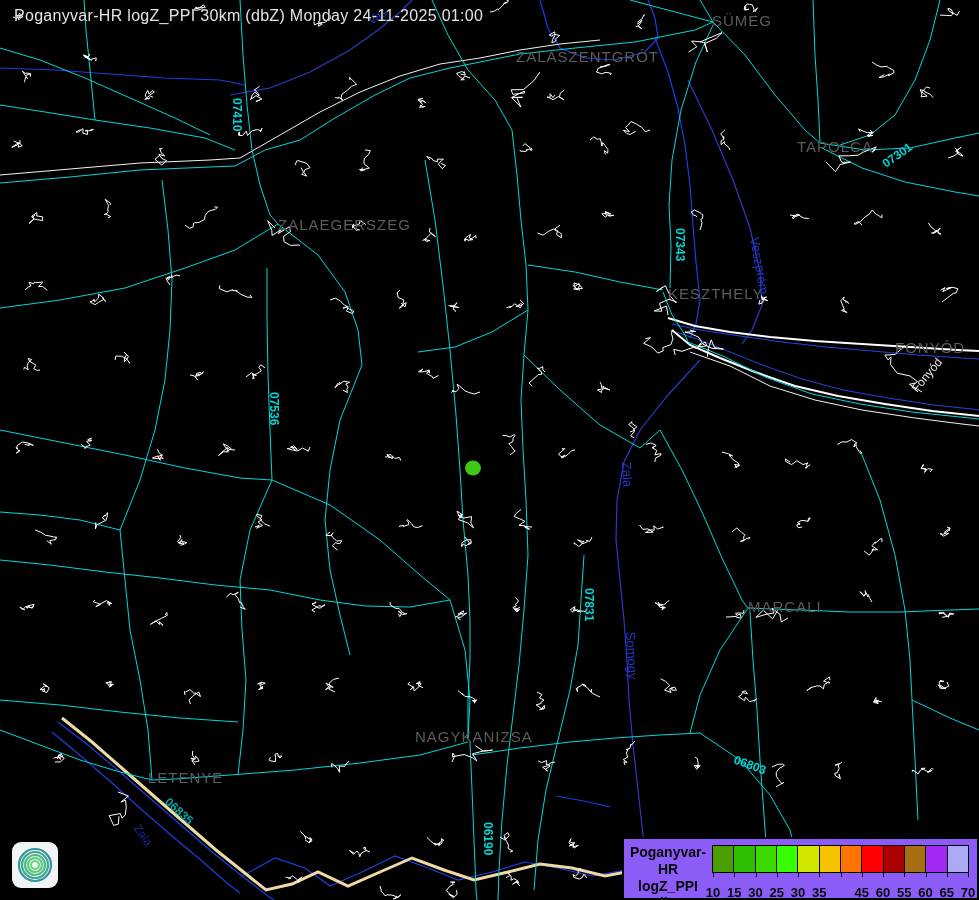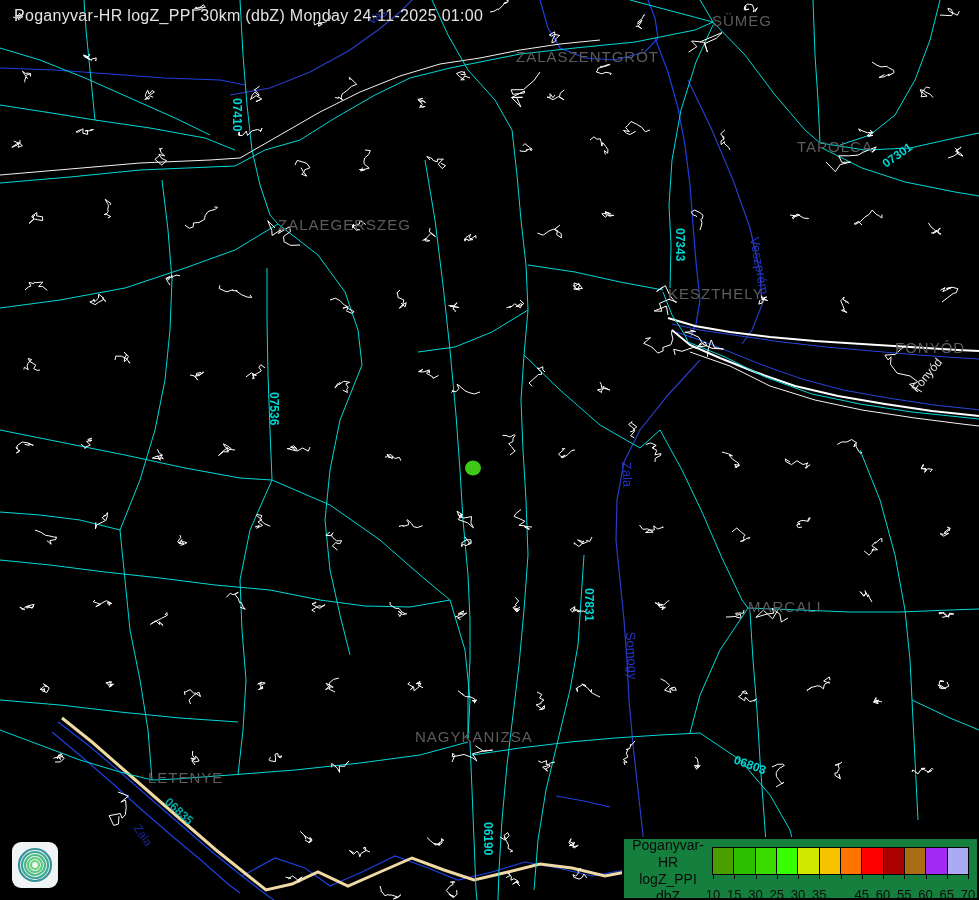--- a/index.html
+++ b/index.html
@@ -3,22 +3,22 @@
 <meta charset="utf-8">
 <style>
   html,body{margin:0;padding:0;}
   body{width:979px;height:900px;background:#000;overflow:hidden;
        font-family:"Liberation Sans",sans-serif;position:relative;}
   #map-svg{position:absolute;left:0;top:0;}
   .title{position:absolute;left:14px;top:7px;color:#E3E3E3;font-size:16px;
          letter-spacing:.3px;white-space:nowrap;text-shadow:0 0 1px #000;}
   #logo-svg{position:absolute;left:11px;top:841px;}
   .legend{position:absolute;left:622px;top:837px;width:357px;height:63px;
-          box-sizing:border-box;background:#15803d;border:2px solid #000;
-          display:flex;align-items:center;}
+          box-sizing:border-box;background:#8b5cf6;border:2px solid #000;
+          display:flex;align-items:flex-start;font-weight:bold;}
   .legend-text{width:88px;text-align:center;color:#0a0a0a;font-size:14px;
                line-height:1.22;padding-top:5px;}
   .legend-bar-wrap{position:relative;width:260px;margin-top:6px;}
   .colorbar{display:flex;width:257px;height:28px;border:1px solid #000;
             box-sizing:border-box;}
   .lbox{flex:1;border-right:1px solid #000;}
   .lbox:last-child{border-right:none;}
   .ticks{position:relative;width:257px;height:22px;}
   .tickmark{position:absolute;top:0;width:1px;height:4px;background:#000;}
   .tick{position:absolute;top:12px;transform:translateX(-50%);

